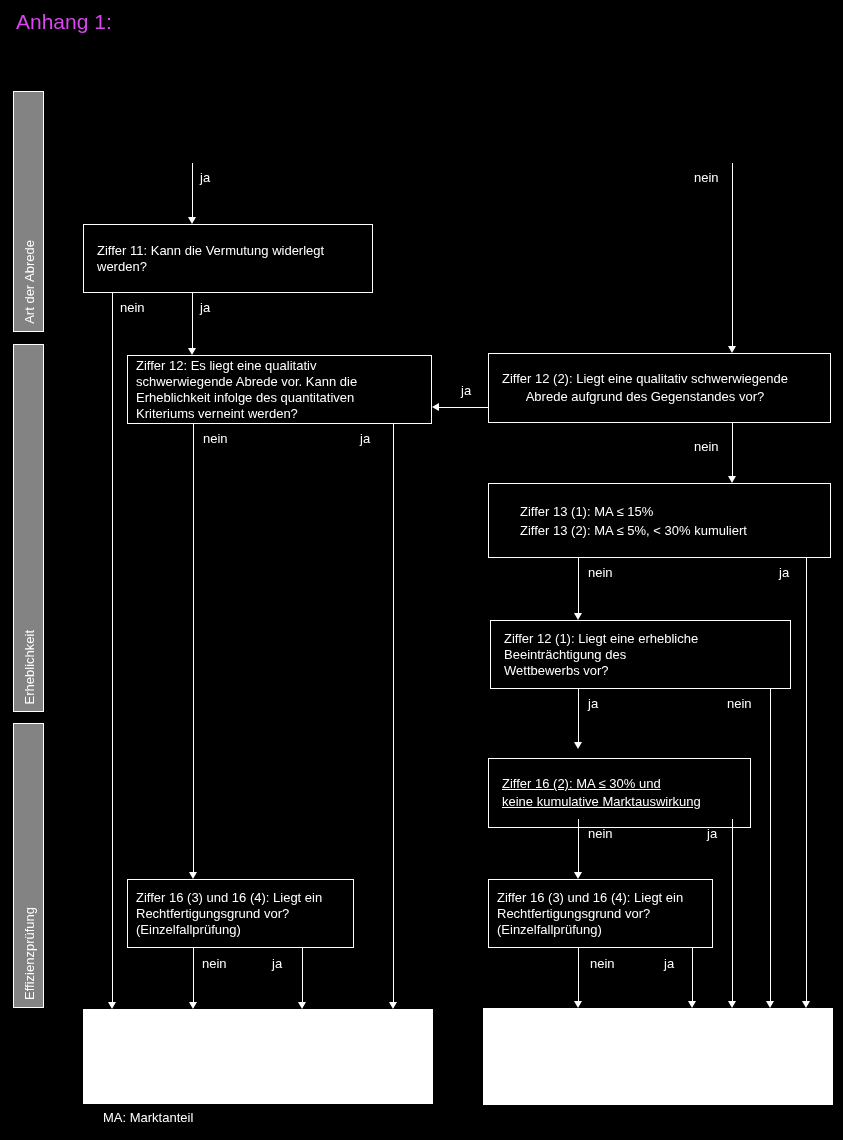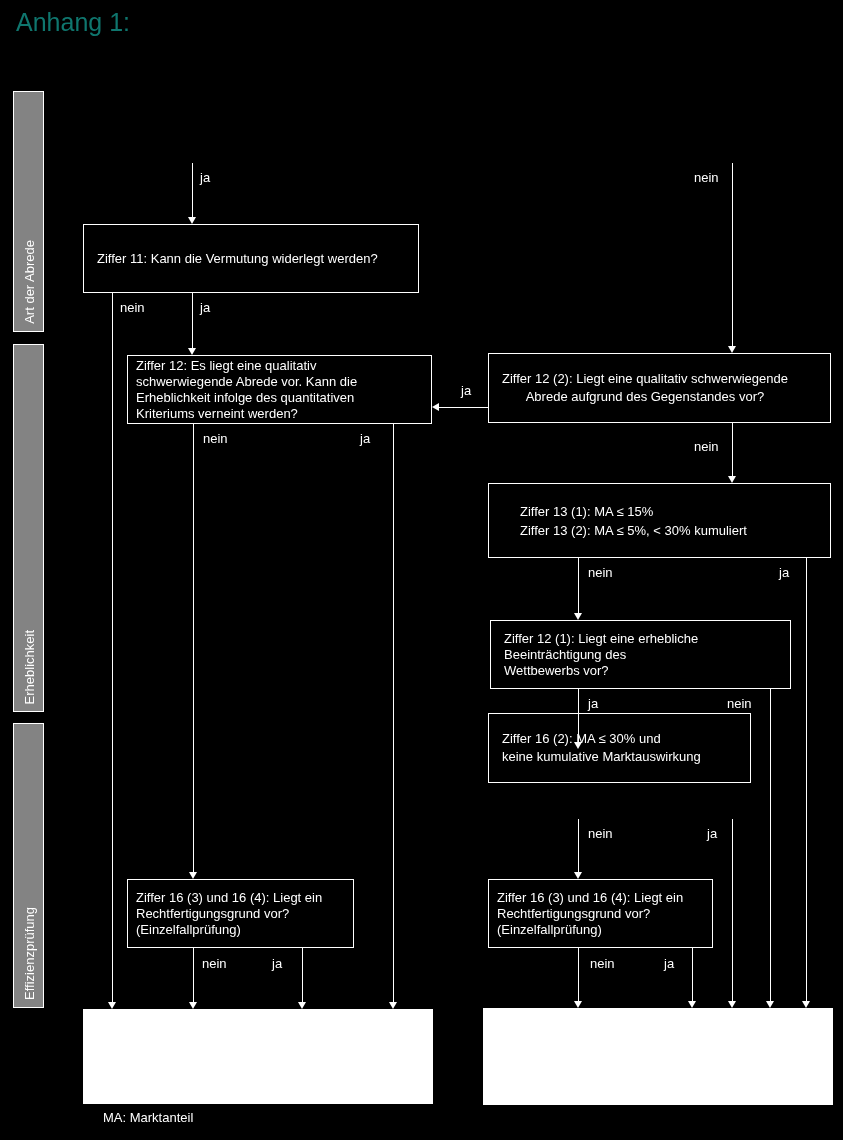--- a/index.html
+++ b/index.html
@@ -1,20 +1,20 @@
 <!DOCTYPE html>
 <html><head>
 <meta charset="utf-8">
 <style>
   html,body { margin:0; padding:0; background:#000; }
   .canvas {
     position:relative; width:843px; height:1140px; background:#000;
     font-family:"Liberation Sans", sans-serif; color:#fff; overflow:hidden;
   }
-  .title { position:absolute; left:16px; top:8px; font-size:25px; line-height:28px; color:#0f766e; }
+  .title { position:absolute; left:16px; top:8px; font-size:21px; line-height:28px; color:#d946ef; }
   .srect { position:absolute; left:13px; width:31px; background:#838383; border:1px solid #fff; box-sizing:border-box; }
   .vtext {
     position:absolute; bottom:7px; left:50%;
     writing-mode:vertical-rl; transform:translateX(-50%) rotate(180deg);
     white-space:nowrap; color:#fff; font-size:13px;
   }
   .node {
     position:absolute; background:#000; border:1px solid #fff; box-sizing:border-box;
     display:flex; align-items:center; font-size:13px; line-height:16px;
     padding:2px 8px 2px 13px;
@@ -43,21 +43,21 @@
   <div class="srect" style="top:91px; height:241px;">
     <span class="vtext">Art der Abrede</span>
   </div>
   <div class="srect" style="top:344px; height:368px;">
     <span class="vtext">Erheblichkeit</span>
   </div>
   <div class="srect" style="top:723px; height:285px;">
     <span class="vtext">Effizienzprüfung</span>
   </div>
 
-  <div class="node" style="left:83px; top:224px; width:336px; height:69px;">
+  <div class="node" style="left:83px; top:224px; width:290px; height:69px;">
     <span class="node-text">Ziffer 11: Kann die Vermutung widerlegt werden?</span>
   </div>
   <div class="node pl8" style="left:127px; top:355px; width:305px; height:69px;">
     <span class="node-text">Ziffer 12: Es liegt eine qualitativ
 schwerwiegende Abrede vor. Kann die
 Erheblichkeit infolge des quantitativen
 Kriteriums verneint werden?</span>
   </div>
   <div class="node lh17" style="left:488px; top:353px; width:343px; height:70px;text-align:center;">
     <span class="node-text">Ziffer 12 (2): Liegt eine qualitativ schwerwiegende
@@ -65,21 +65,21 @@
   </div>
   <div class="node lh19" style="left:488px; top:483px; width:343px; height:75px;">
     <span class="node-text">Ziffer 13 (1): MA ≤ 15%
 Ziffer 13 (2): MA ≤ 5%, &lt; 30% kumuliert</span>
   </div>
   <div class="node" style="left:490px; top:620px; width:301px; height:69px;">
     <span class="node-text">Ziffer 12 (1): Liegt eine erhebliche
 Beeinträchtigung des
 Wettbewerbs vor?</span>
   </div>
-  <div class="node lh17" style="left:488px; top:713px; width:263px; height:70px;">
+  <div class="node lh17" style="left:488px; top:758px; width:263px; height:70px;text-decoration:underline;">
     <span class="node-text">Ziffer 16 (2): MA ≤ 30% und
 keine kumulative Marktauswirkung</span>
   </div>
   <div class="node pl8" style="left:127px; top:879px; width:227px; height:69px;">
     <span class="node-text">Ziffer 16 (3) und 16 (4): Liegt ein
 Rechtfertigungsgrund vor?
 (Einzelfallprüfung)</span>
   </div>
   <div class="node pl8" style="left:488px; top:879px; width:225px; height:69px;">
     <span class="node-text">Ziffer 16 (3) und 16 (4): Liegt ein

